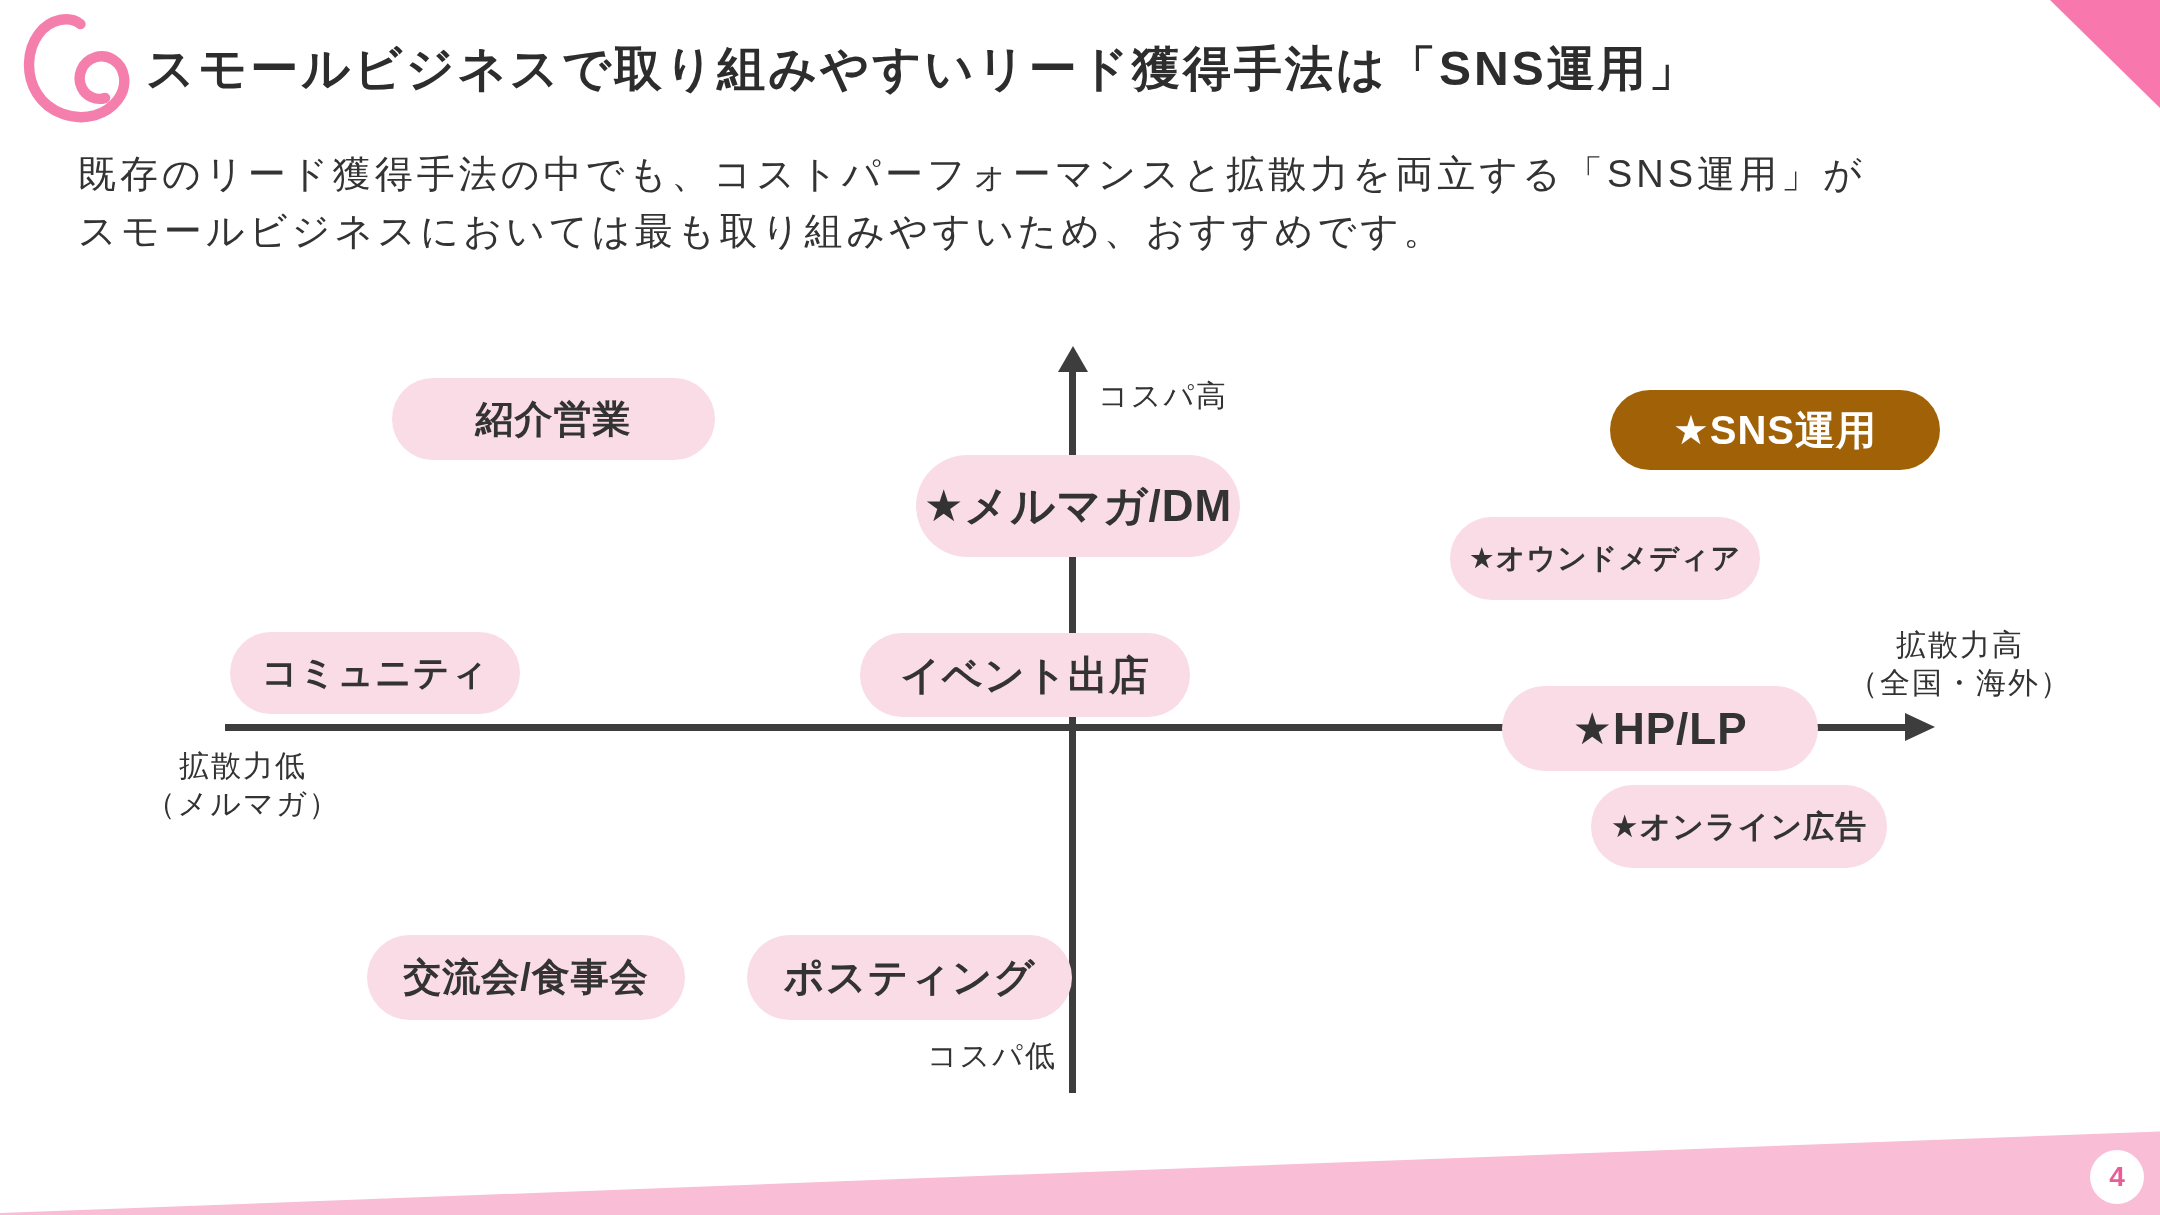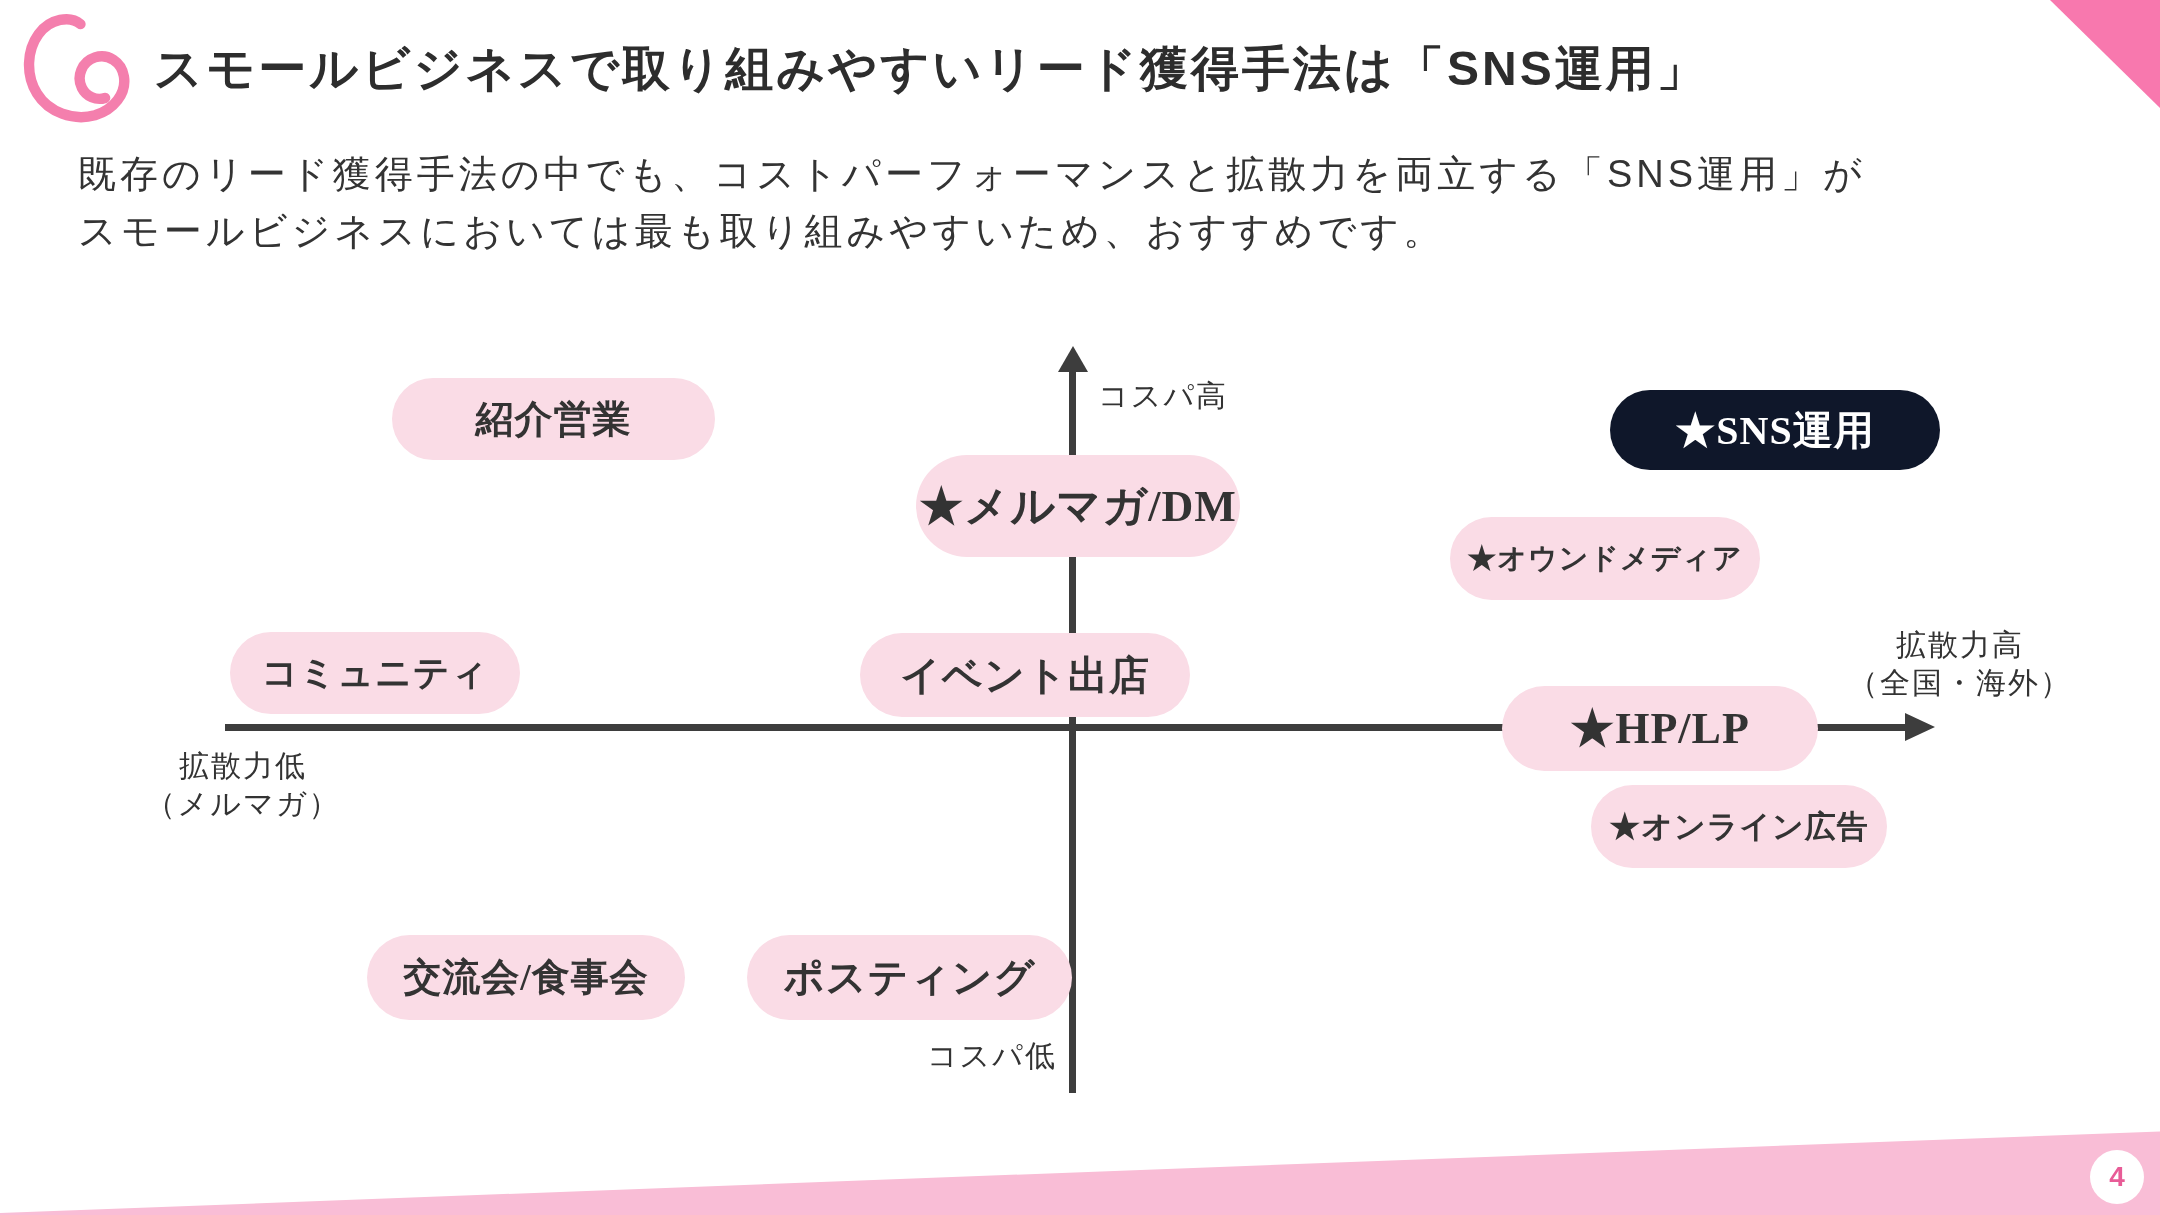--- a/index.html
+++ b/index.html
@@ -33,21 +33,21 @@
     position: absolute; left: 2090px; top: 1150px;
     width: 54px; height: 54px;
     background: #ffffff; border-radius: 50%;
     display: flex; align-items: center; justify-content: center;
     color: #E85C97; font-size: 28px; font-weight: bold;
   }
 
   
   .header {
     position: absolute; left: 20px; top: 14px;
-    display: flex; align-items: center; gap: 16px;
+    display: flex; align-items: center; gap: 8px;
   }
   .logo { width: 118px; height: 110px; flex: 0 0 auto; }
   .title {
     margin: 0;
     font-size: 48px; font-weight: bold; color: #2d2d2d;
     letter-spacing: 3px; white-space: nowrap;
   }
 
   
   .intro {
@@ -84,23 +84,22 @@
   .label-cospa-low  { left: 925px;  top: 1036px; width: 132px; text-align: right; }
   .label-reach-low  { left: 123px;  top: 747px;  width: 240px; }
   .label-reach-high { left: 1813px; top: 626px;  width: 240px; margin-left: 27px; }
 
   .bubble {
     position: absolute; z-index: 2;
     display: flex; align-items: center; justify-content: center;
     background: #FADCE6; border-radius: 999px;
     color: #333333; font-weight: bold; white-space: nowrap;
     letter-spacing: 1px;
-    font-family: Liberation Serif, serif;
   }
-  .bubble.hot { background: #0f172a; color: #ffffff; }
+  .bubble.hot { background: #a16207; color: #ffffff; }
 </style>
 </head>
 <body>
 
 <div class="slide">
 
   <div class="corner-triangle"></div>
   <div class="bottom-ribbon"></div>
   <div class="page-badge">
     <span>4</span>

